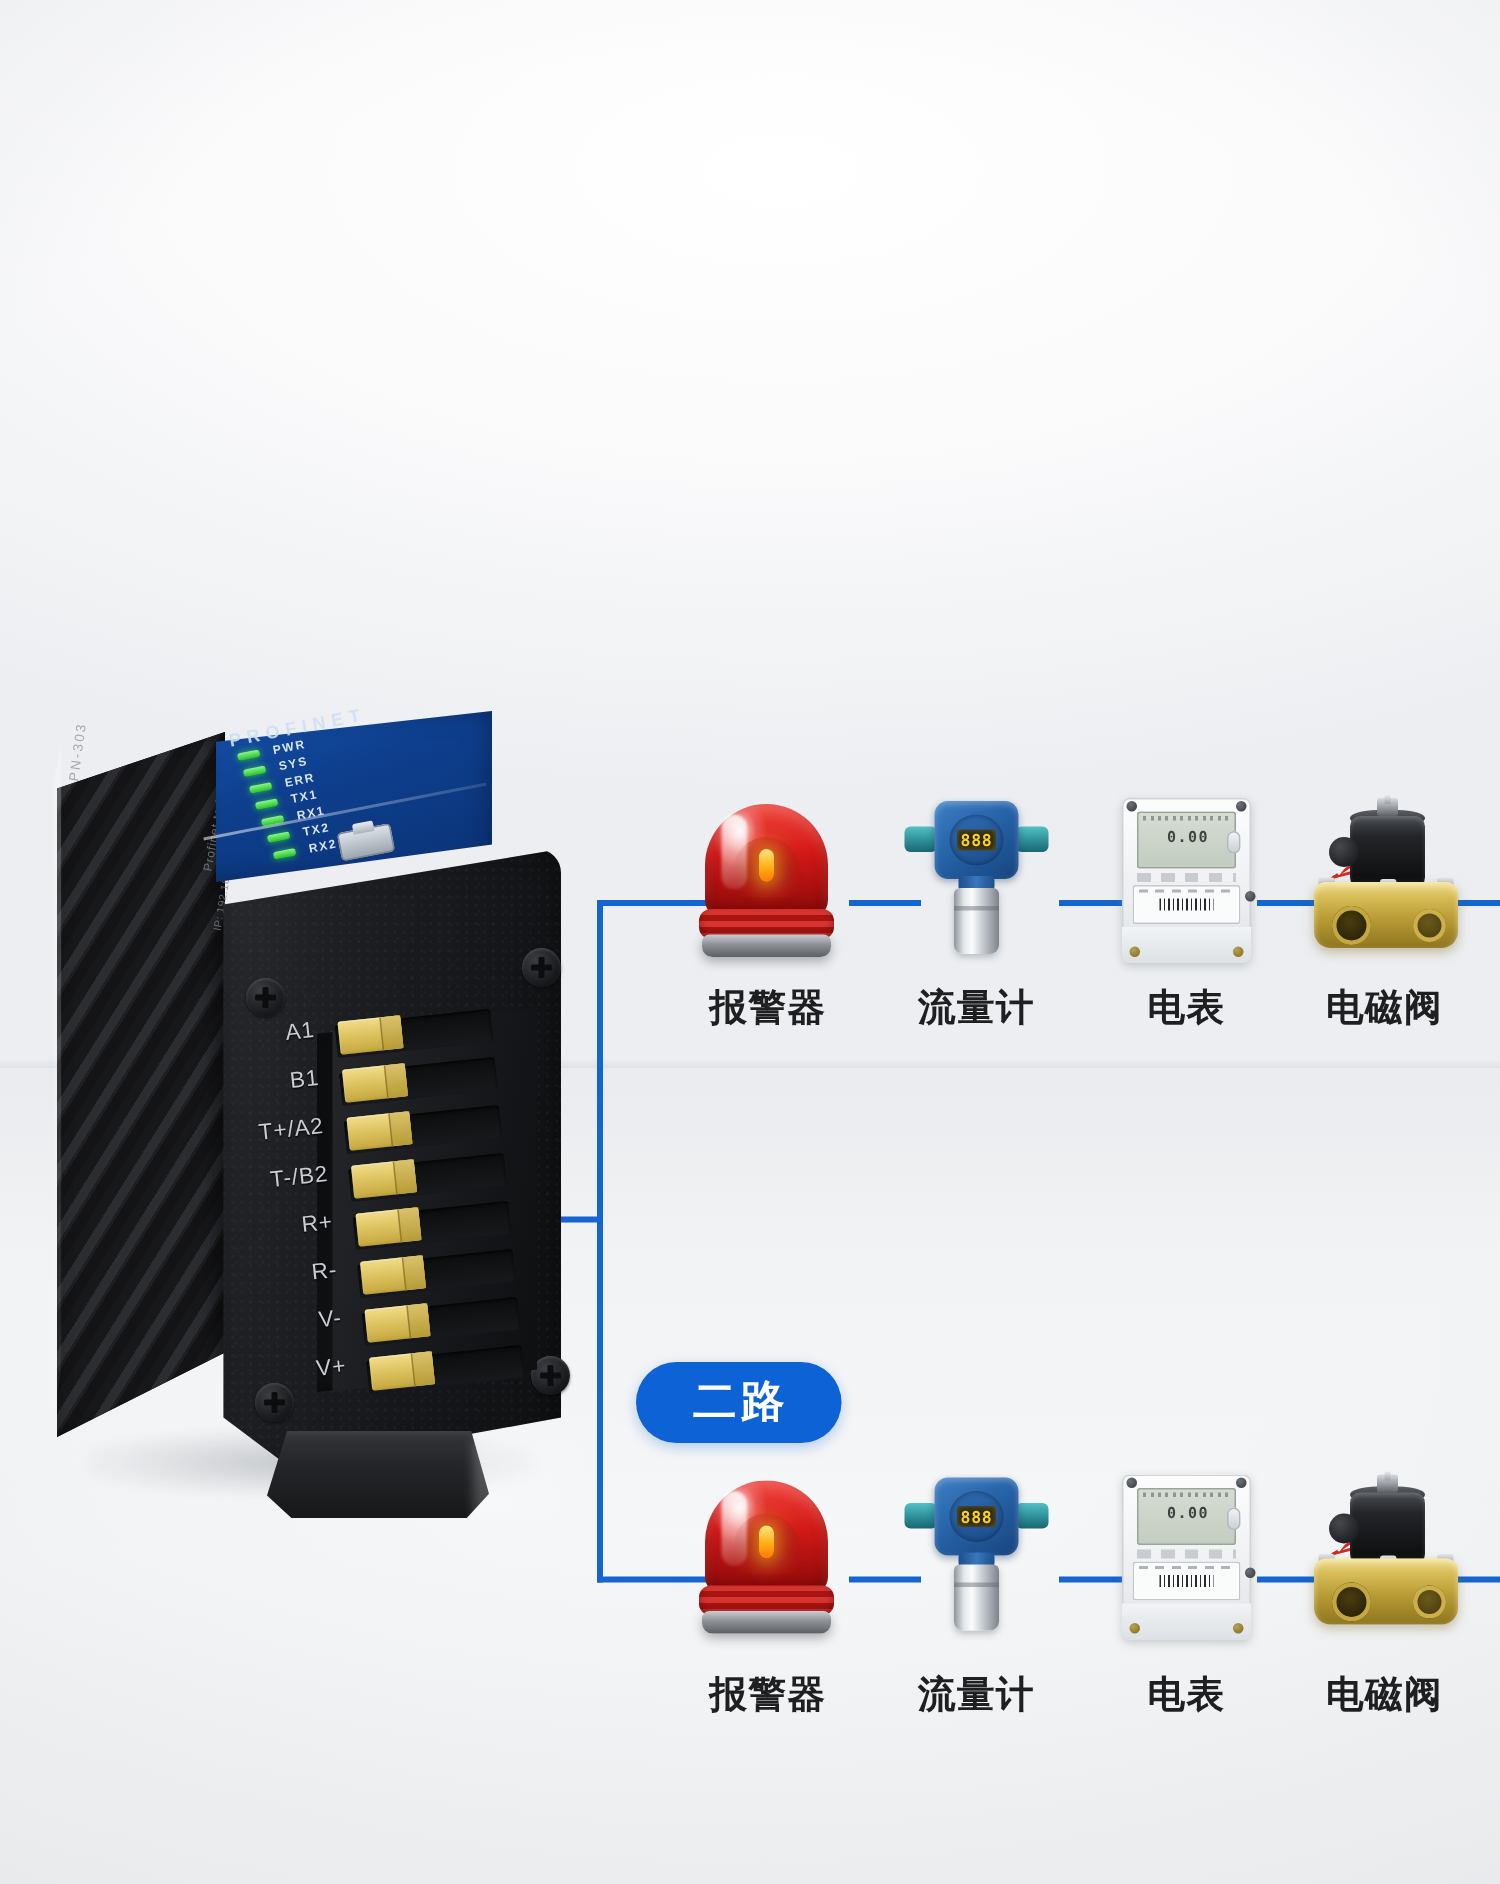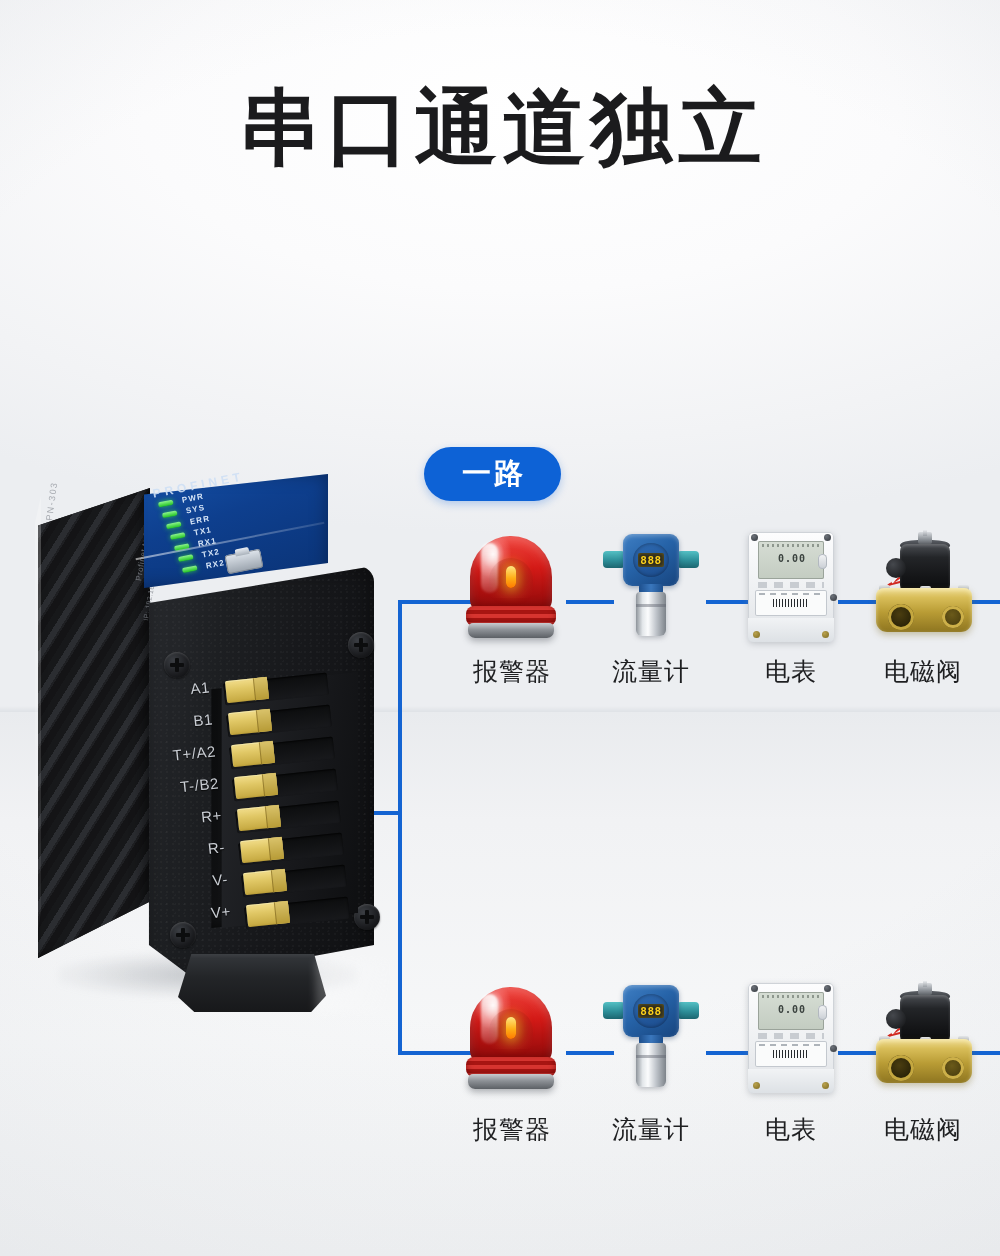--- a/index.html
+++ b/index.html
@@ -54,21 +54,21 @@
     position:absolute; display:flex; align-items:center; justify-content:center;
     width:137px; height:54px; border-radius:27px;
     background:#0d62d6;
     color:#fff; font-size:29px; font-weight:700; letter-spacing:3px; text-indent:3px;
     box-shadow:0 3px 9px rgba(13,98,214,.28);
   }
 
   
   .dev-label {
     position:absolute; width:150px; text-align:center;
-    font-size:25px; color:#1e1f21; font-weight:400; letter-spacing:1px;
+    font-size:25px; color:#1e1f21; font-weight:700; letter-spacing:1px;
   }
 
   
   .icon-slot { position:absolute; }
 
   
   .beacon { width:94px; height:104px; position:relative; }
   .beacon .dome {
     position:absolute; left:6px; top:0; width:82px; height:76px;
     border-radius:41px 41px 12px 12px;
@@ -445,42 +445,40 @@
 <body>
 
 <div id="stage">
 
   <div class="bg-top"></div>
   <div class="bg-seam"></div>
   <div class="bg-bottom"></div>
   <div class="bg-vign"></div>
 
   <div class="header">
-    <div class="title">串口通道独立</div>
   </div>
 
   <div class="wire wire-h" style="left:352px; top:811px; width:50px;"></div>
 
   <div class="wire wire-v" style="left:398px; top:600px; height:455px;"></div>
 
   <div class="wire wire-h" style="left:398px; top:600px; width:78px;"></div>
 
   <div class="wire wire-h" style="left:398px; top:1051px; width:78px;"></div>
 
   <div class="wire wire-h" style="left:566px; top:600px; width:48px;"></div>
   <div class="wire wire-h" style="left:706px; top:600px; width:48px;"></div>
   <div class="wire wire-h" style="left:838px; top:600px; width:44px;"></div>
   <div class="wire wire-h" style="left:964px; top:600px; width:36px;"></div>
 
   <div class="wire wire-h" style="left:566px; top:1051px; width:48px;"></div>
   <div class="wire wire-h" style="left:706px; top:1051px; width:48px;"></div>
   <div class="wire wire-h" style="left:838px; top:1051px; width:44px;"></div>
   <div class="wire wire-h" style="left:964px; top:1051px; width:36px;"></div>
 
-  <div class="pill" style="left:424px; top:447px;">一路</div>
 
   <div class="icon-slot" style="left:464px; top:536px;">
     <div class="beacon">
       <div class="dome"></div>
       <div class="core"></div>
       <div class="bulb"></div>
       <div class="hl"></div>
       <div class="rib"></div>
       <div class="foot"></div>
     </div>
@@ -539,20 +537,21 @@
       <div class="b1 bolt"></div>
         <div class="b2 bolt"></div>
         <div class="b3 bolt"></div>
       <div class="body"></div>
       <div class="bore"></div>
       <div class="bore2"></div>
     </div>
   </div>
   <div class="dev-label" style="left:848px; top:655px;">电磁阀</div>
 
+  <div class="pill" style="left:424px; top:908px;">二路</div>
 
   <div class="icon-slot" style="left:464px; top:987px;">
     <div class="beacon">
       <div class="dome"></div>
       <div class="core"></div>
       <div class="bulb"></div>
       <div class="hl"></div>
       <div class="rib"></div>
       <div class="foot"></div>
     </div>

